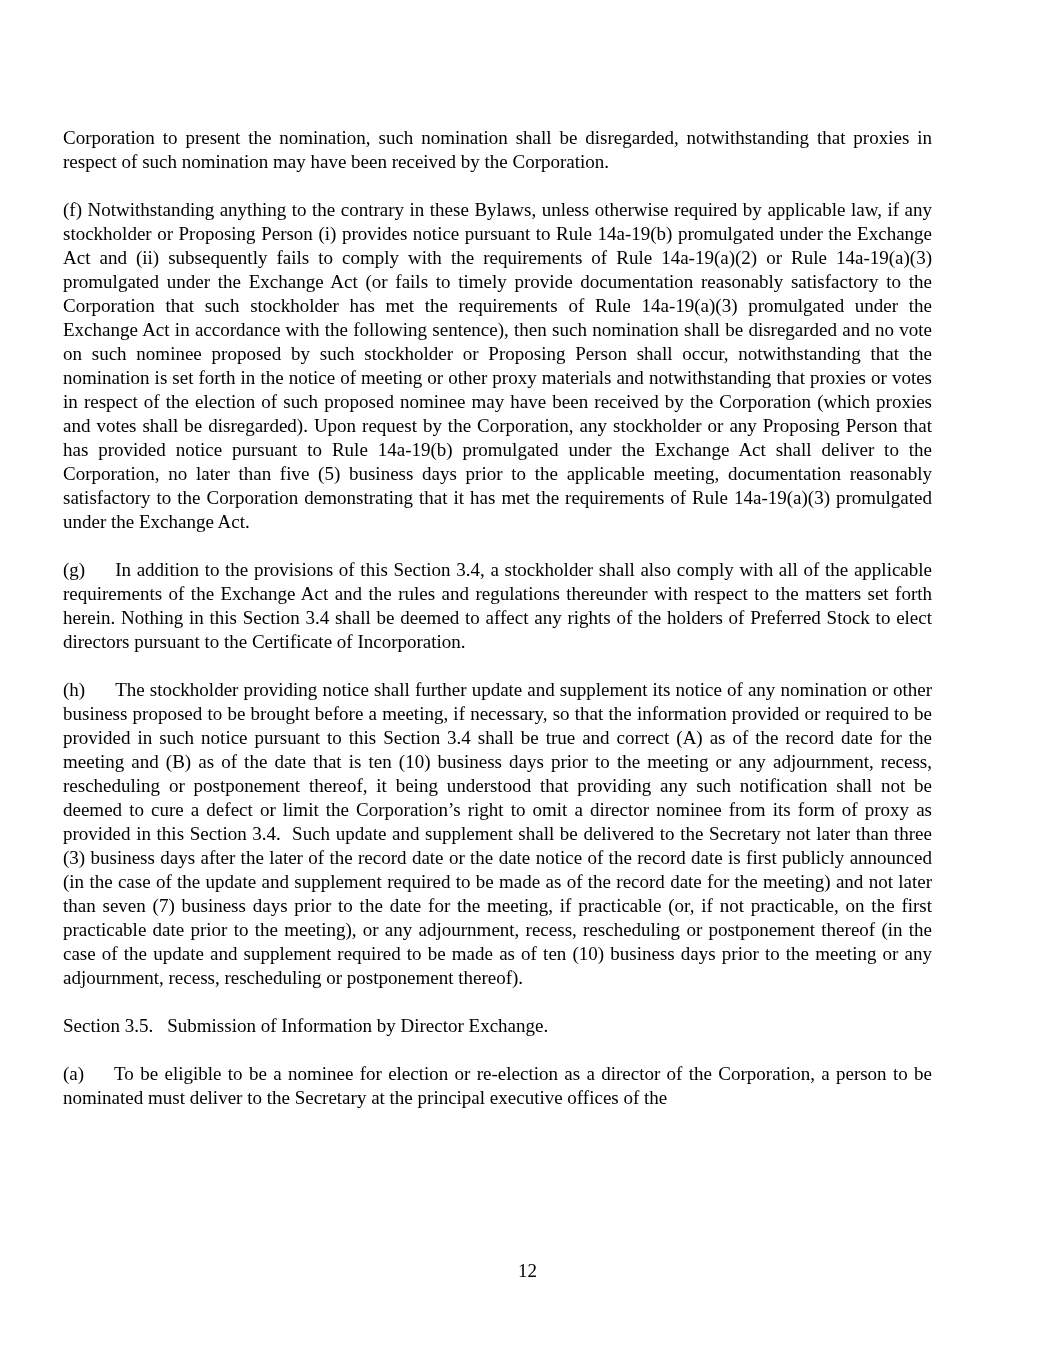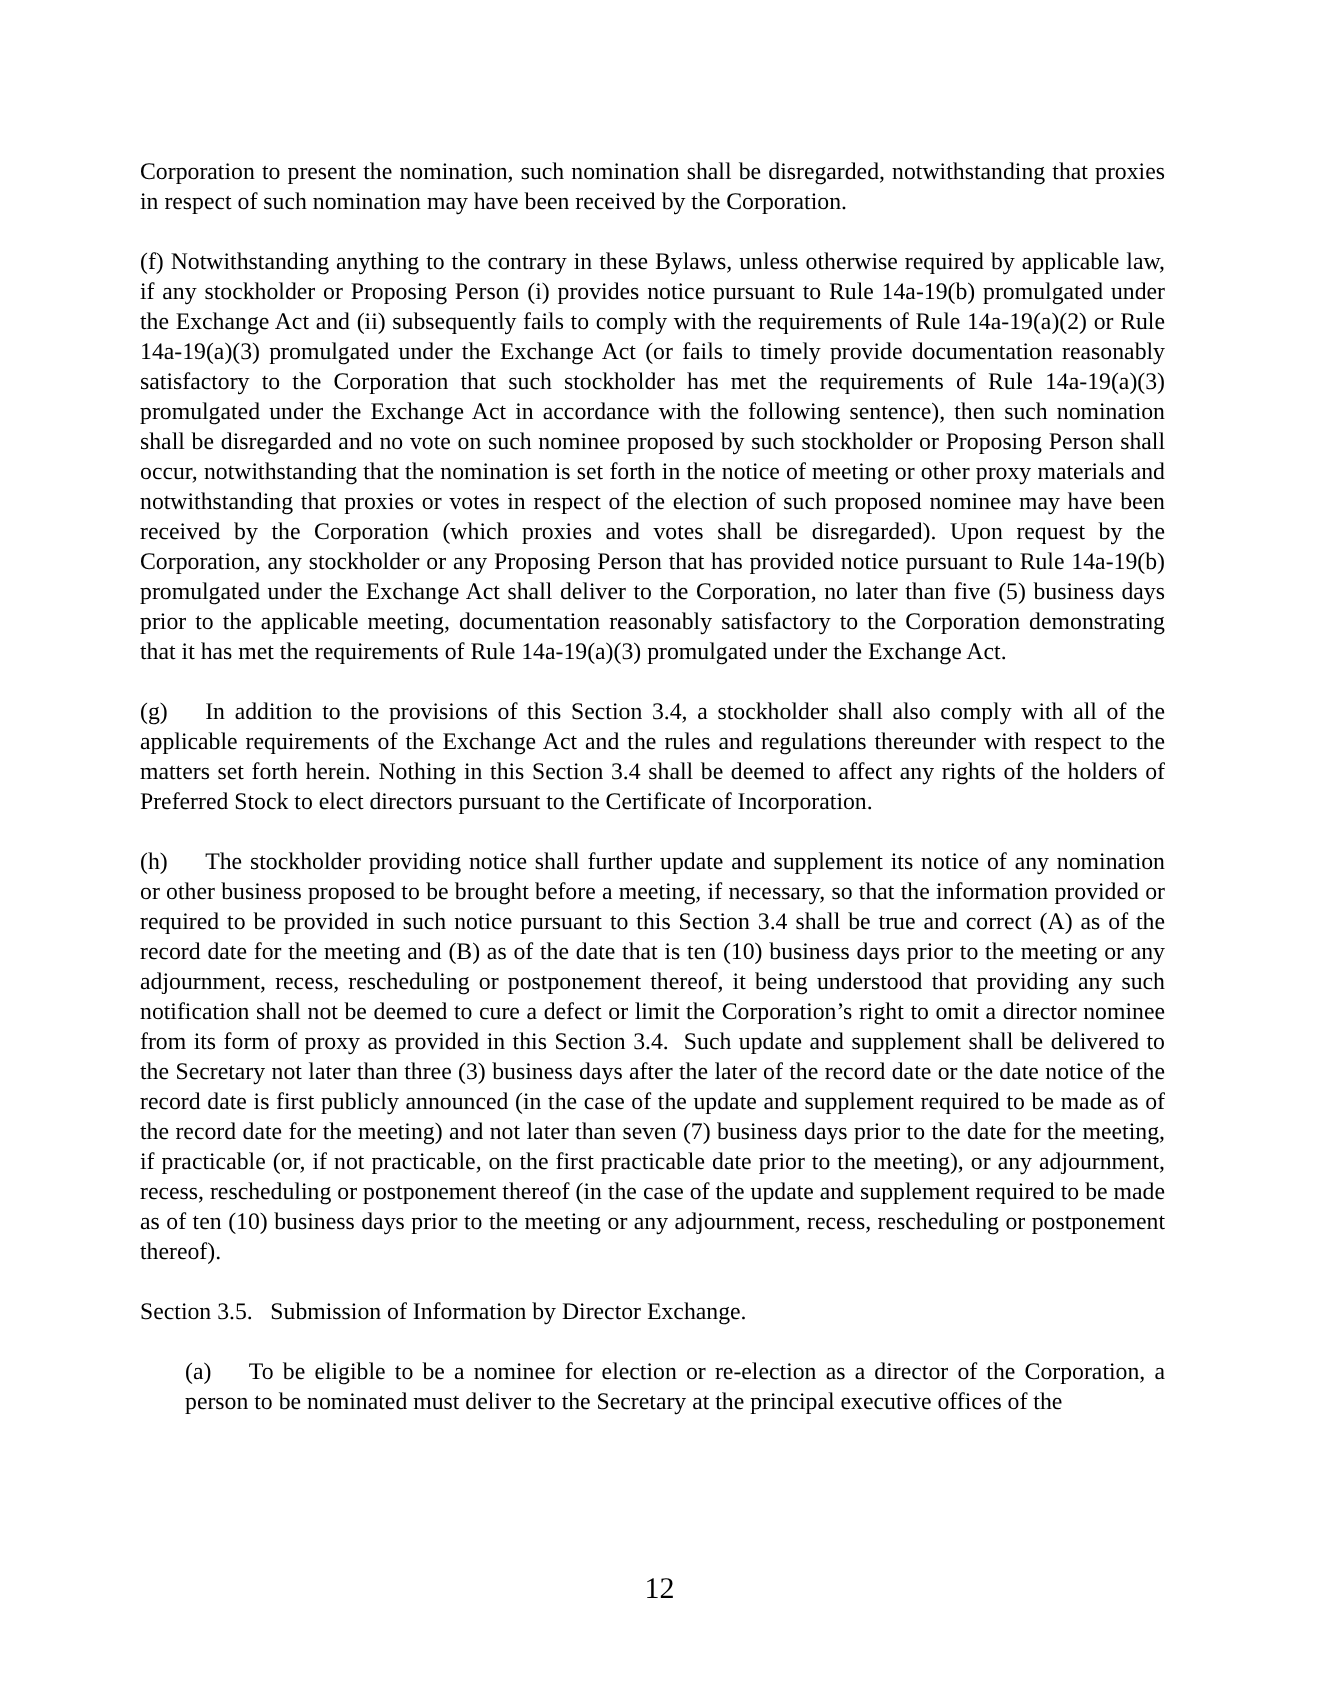--- a/index.html
+++ b/index.html
@@ -7,52 +7,51 @@
     padding: 0;
     background: #ffffff;
   }
   .page {
     position: relative;
     width: 1055px;
     height: 1365px;
     margin: 0 auto;
     background: #ffffff;
     box-sizing: border-box;
-    padding: 126px 123px 0 112px;
+    padding: 126px 123px 0 63px;
     font-family: "Liberation Serif", "DejaVu Serif", serif;
     font-size: 19px;
     line-height: 24px;
     color: #000000;
     overflow: hidden;
   }
   .doc-body .para {
     margin: 0 0 24px 0;
     text-align: justify;
   }
   .doc-body .para:last-child {
     margin-bottom: 0;
-    margin-left: 36px;
   }
   .b { font-weight: normal; }
   .u { }
   .tab {
     display: inline-block;
     width: 30px;
   }
   .tab-small {
     display: inline-block;
     width: 14px;
   }
   .page-number {
     position: absolute;
     bottom: 82px;
     left: 0;
     right: 0;
     text-align: center;
-    font-size: 24px;
+    font-size: 19px;
   }
 </style>
 </head>
 <body>
 
 <div class="page">
   <div class="doc-body">
       <p class="para"><span>Corporation to present the nomination, such nomination shall be disregarded, notwithstanding that proxies in respect of such nomination may have been received by the Corporation.</span></p>
       <p class="para"><span>(f) Notwithstanding anything to the contrary in these Bylaws, unless otherwise required by applicable law, if any stockholder or Proposing Person (i) provides notice pursuant to Rule 14a-19(b) promulgated under the Exchange Act and (ii) subsequently fails to comply with the requirements of Rule 14a-19(a)(2) or Rule 14a-19(a)(3) promulgated under the Exchange Act (or fails to timely provide documentation reasonably satisfactory to the Corporation that such stockholder has met the requirements of Rule 14a-19(a)(3) promulgated under the Exchange Act in accordance with the following sentence), then such nomination shall be disregarded and no vote on such nominee proposed by such stockholder or Proposing Person shall occur, notwithstanding that the nomination is set forth in the notice of meeting or other proxy materials and notwithstanding that proxies or votes in respect of the election of such proposed nominee may have been received by the Corporation (which proxies and votes shall be disregarded). Upon request by the Corporation, any stockholder or any Proposing Person that has provided notice pursuant to Rule 14a-19(b) promulgated under the Exchange Act shall deliver to the Corporation, no later than five (5) business days prior to the applicable meeting, documentation reasonably satisfactory to the Corporation demonstrating that it has met the requirements of Rule 14a-19(a)(3) promulgated under the Exchange Act.</span></p>
       <p class="para"><span>(g)</span><span class="tab"></span><span>In addition to the provisions of this </span><span class="u">Section 3.4</span><span>, a stockholder shall also comply with all of the applicable requirements of the Exchange Act and the rules and regulations thereunder with respect to the matters set forth herein. Nothing in this </span><span class="u">Section 3.4</span><span> shall be deemed to affect any rights of the holders of Preferred Stock to elect directors pursuant to the Certificate of Incorporation.</span></p>

